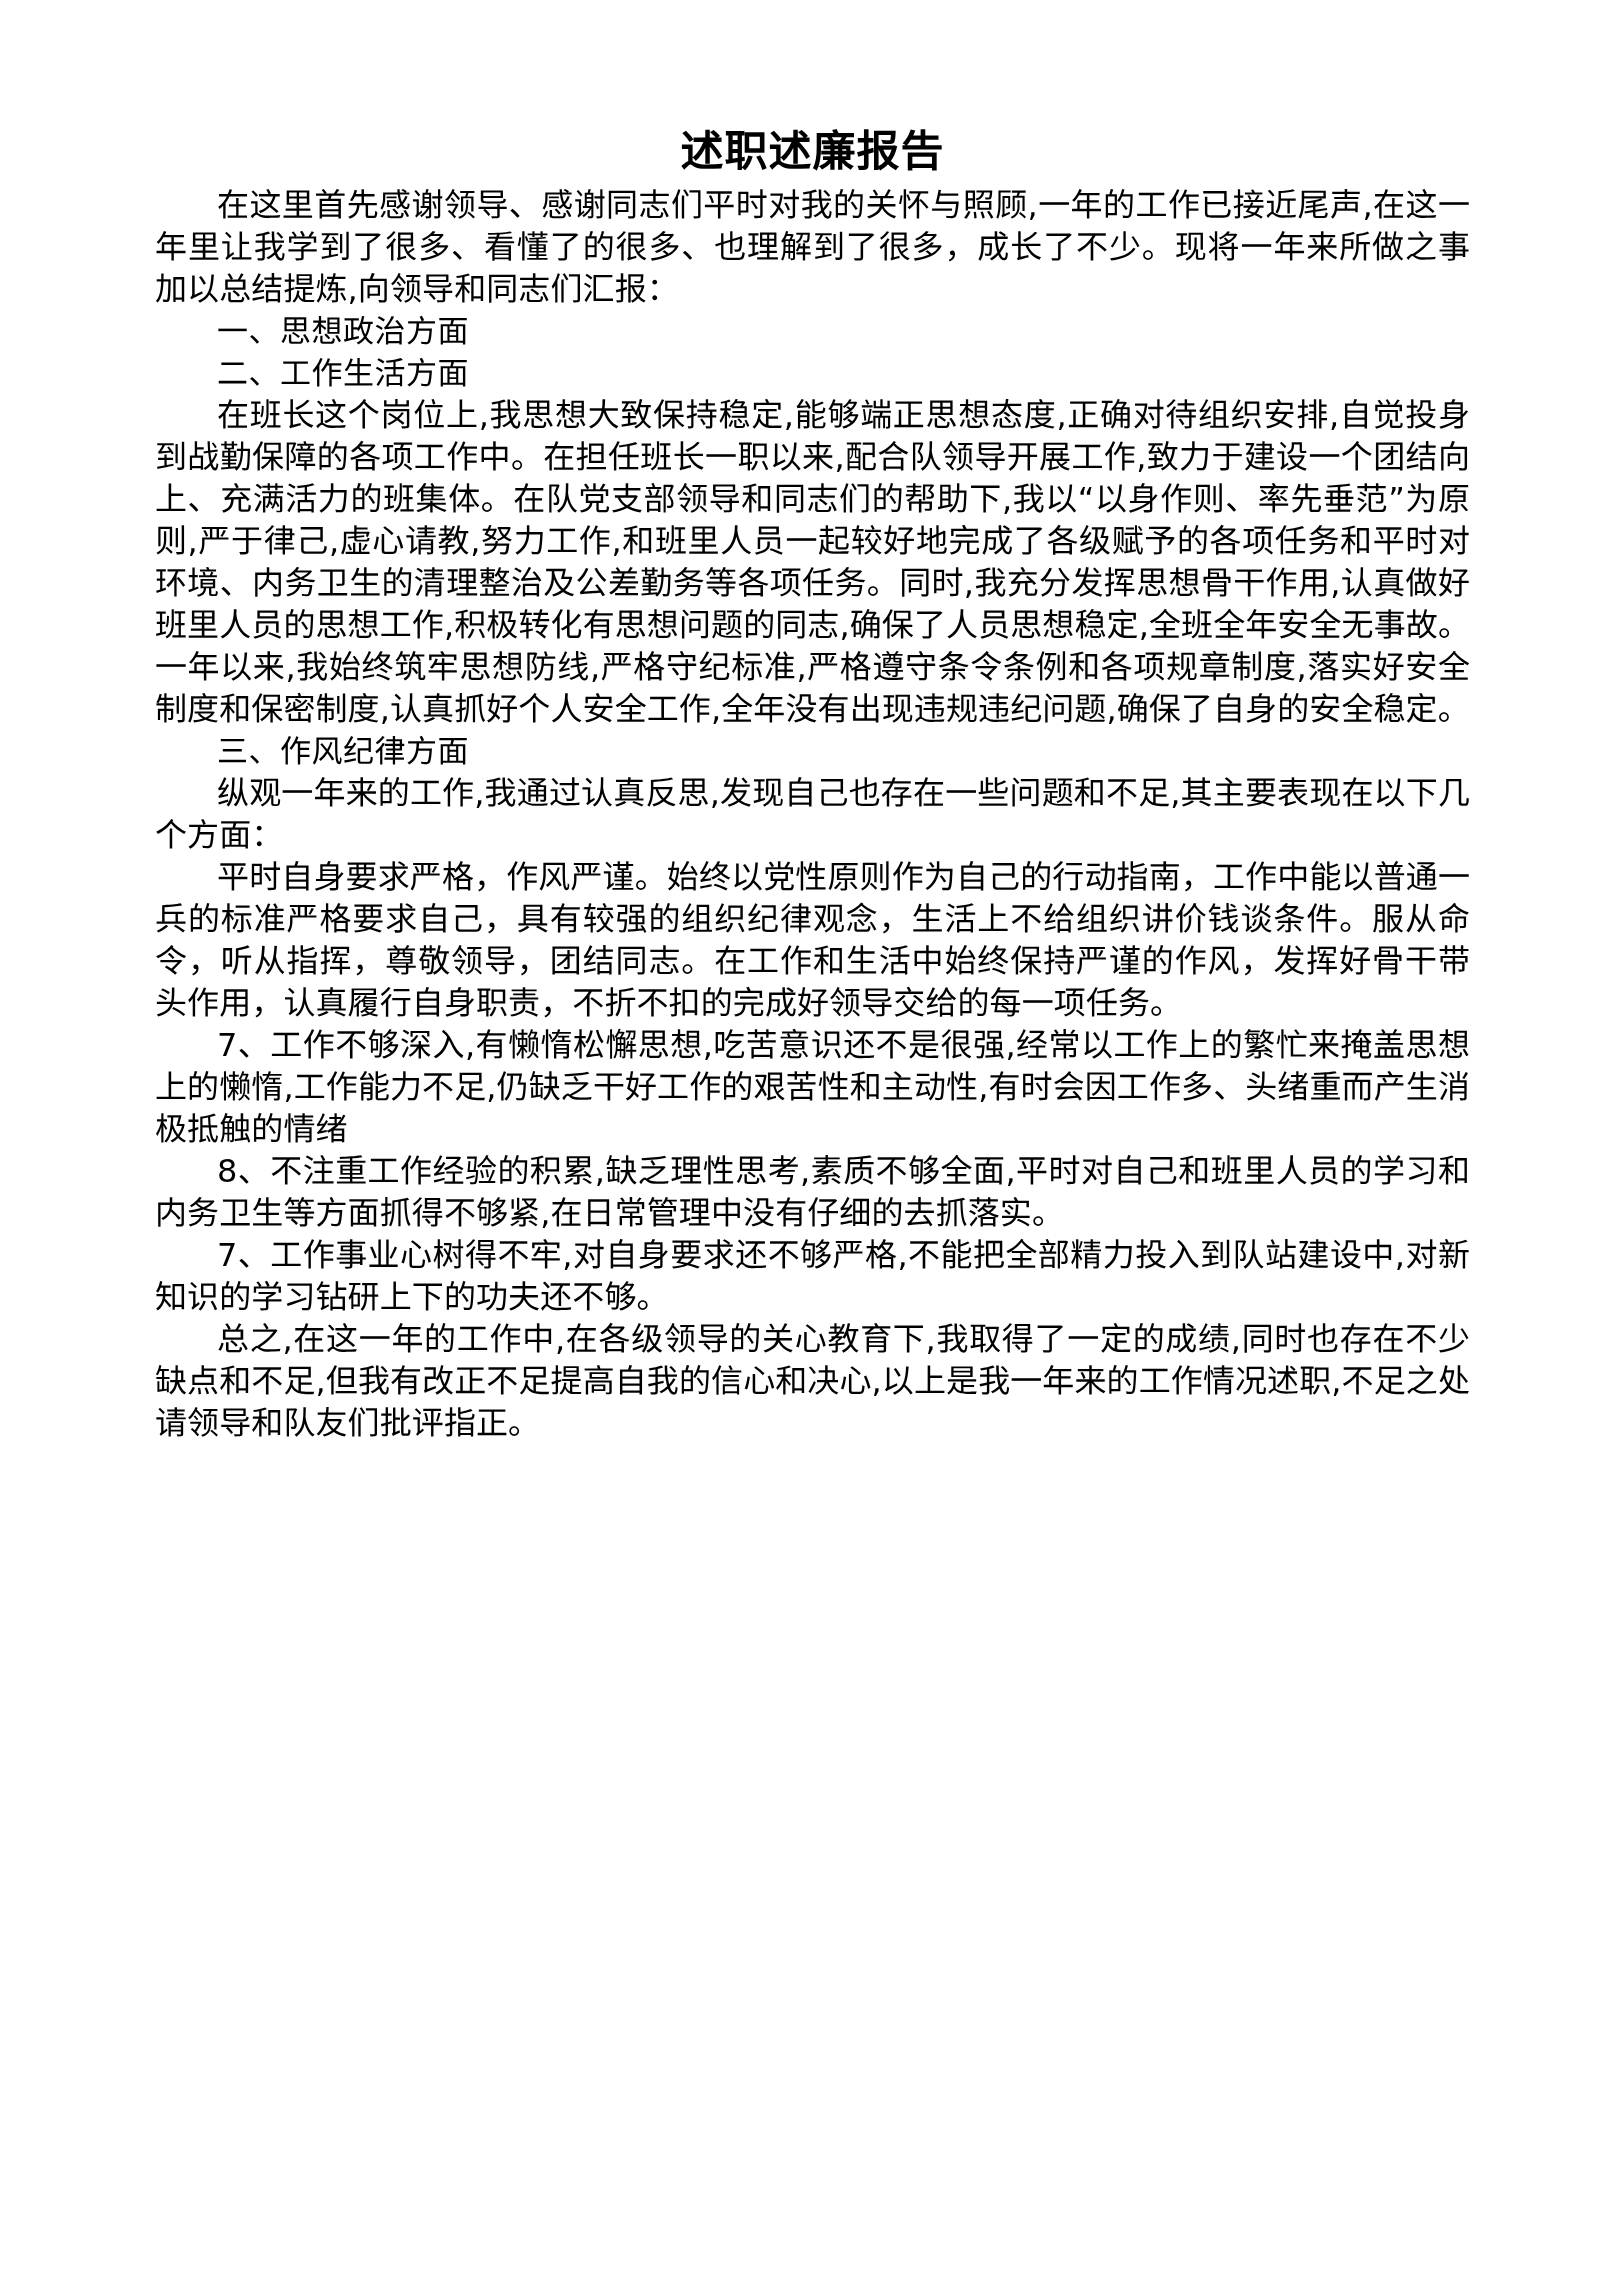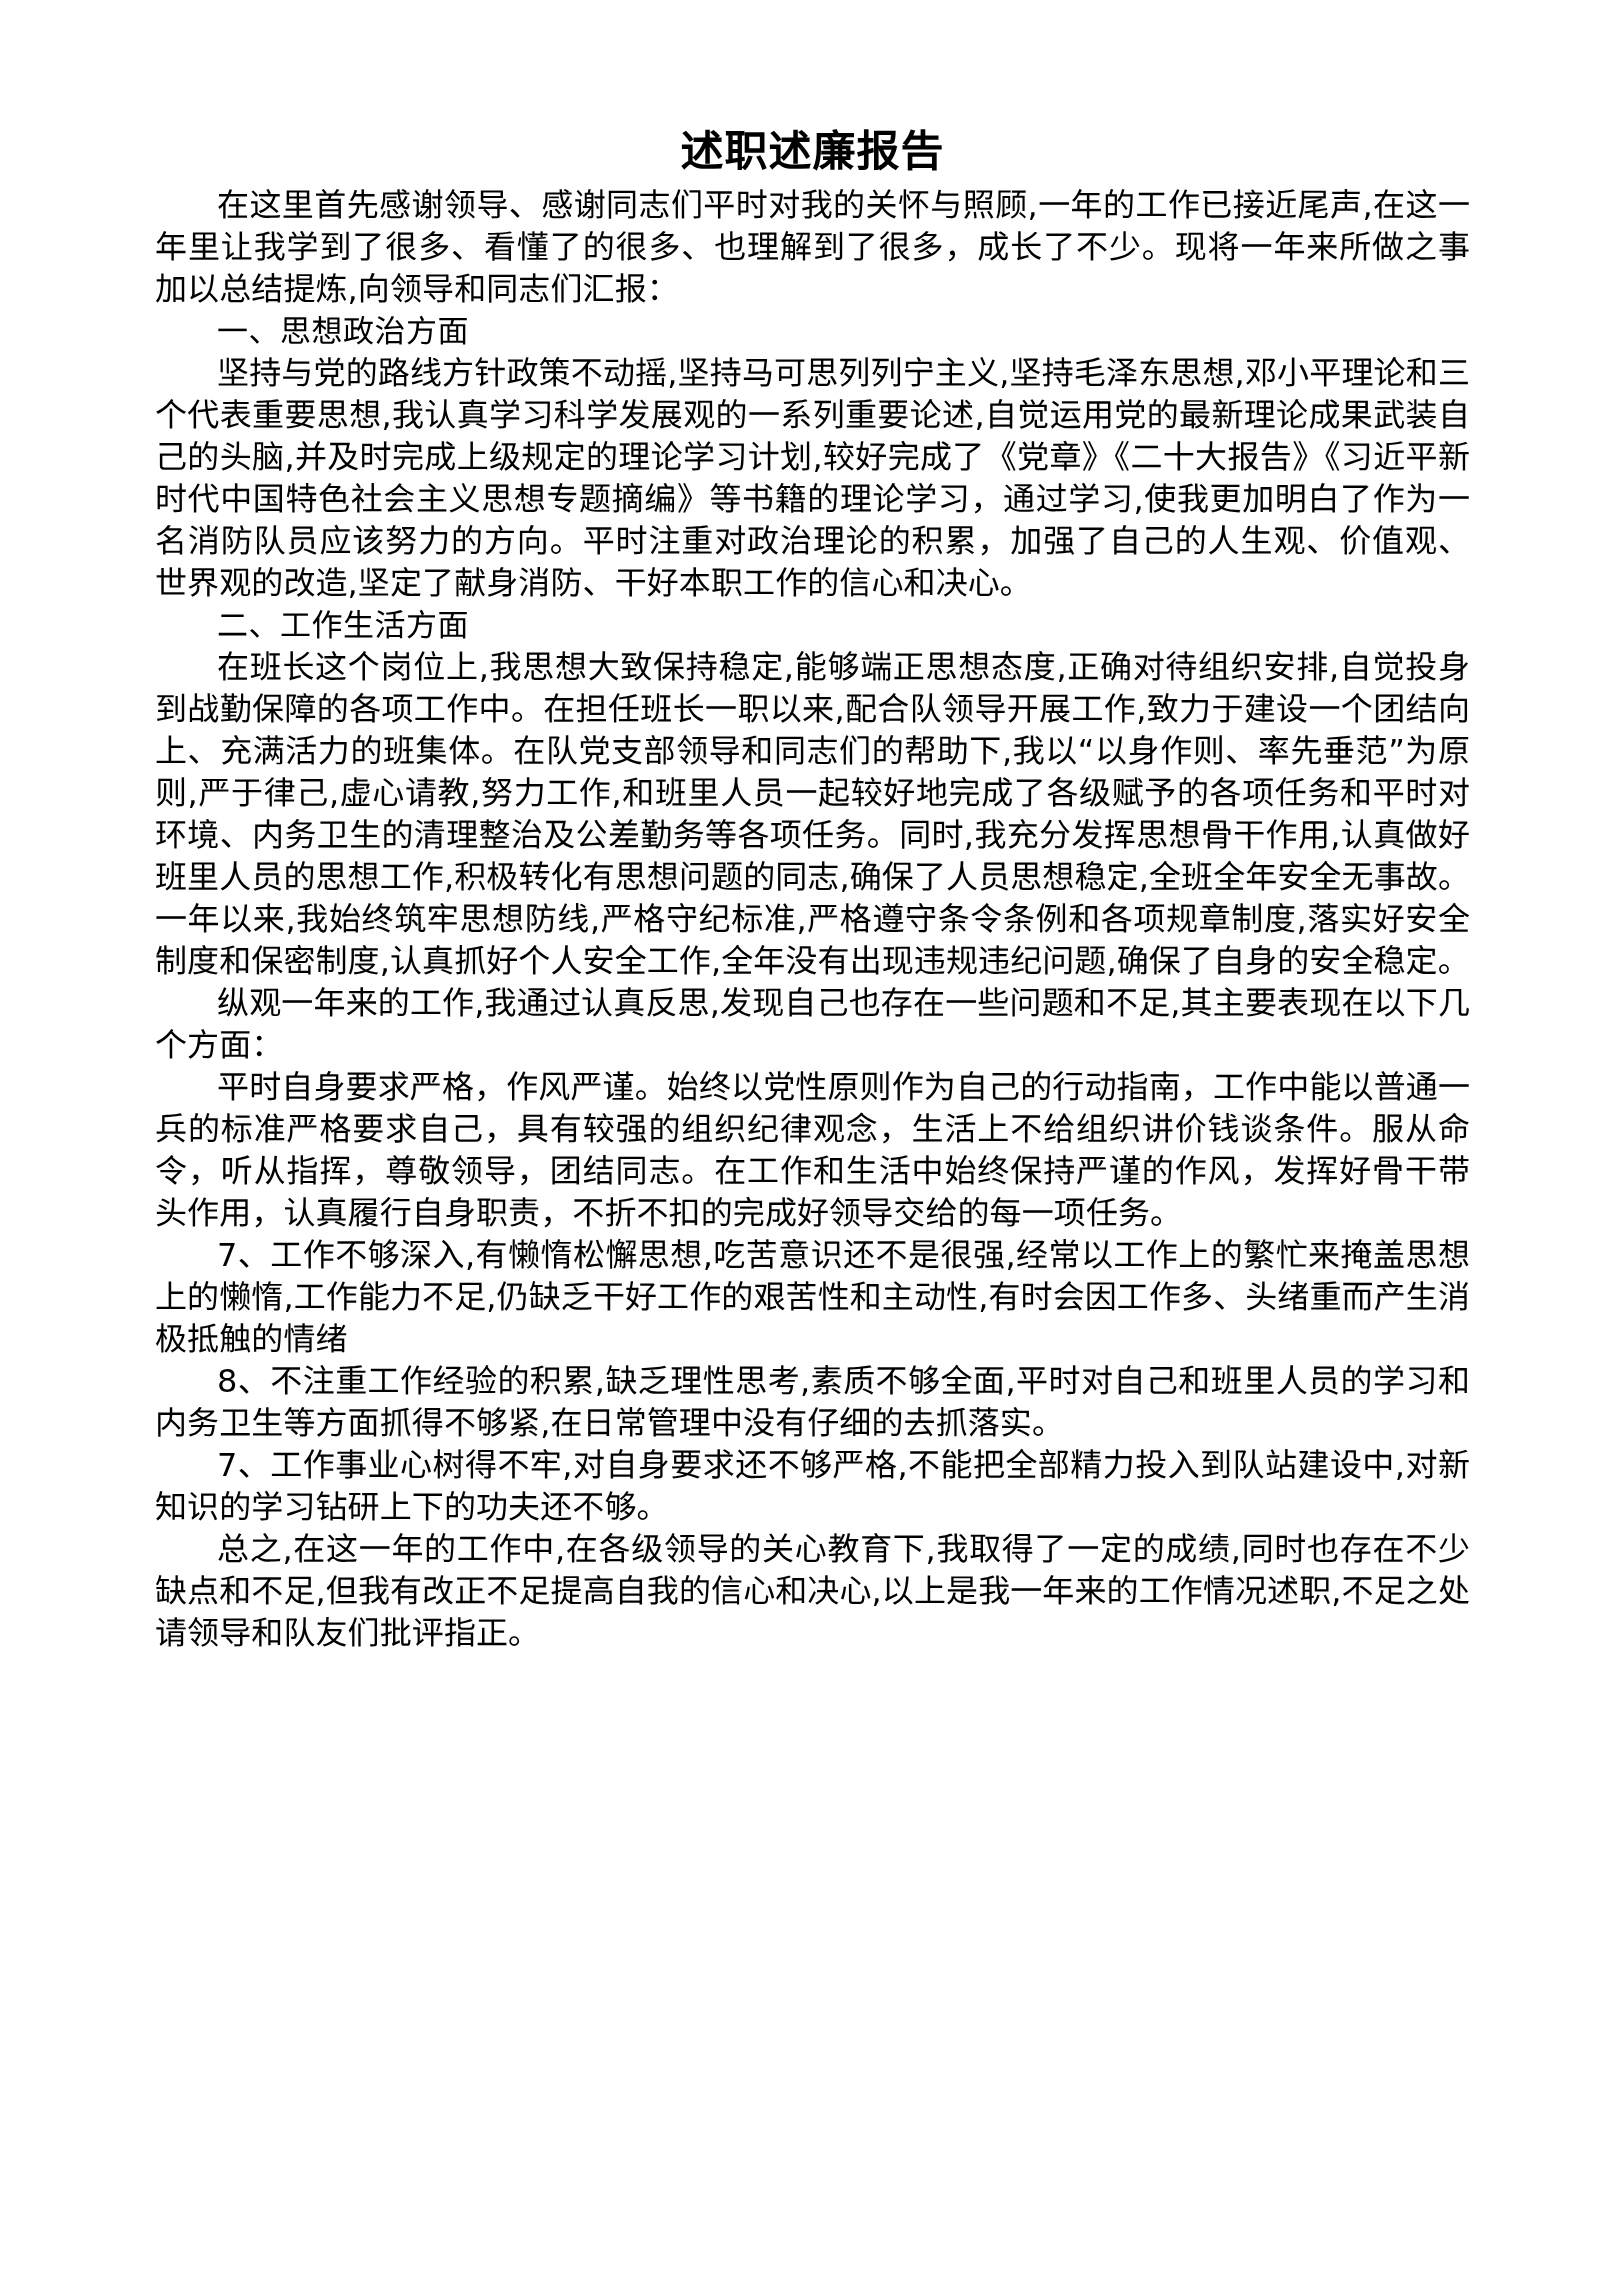--- a/index.html
+++ b/index.html
@@ -62,26 +62,26 @@
 
 <div class="page">
   <div class="content">
 
     <h1 class="doc-title">述职述廉报告</h1>
 
     <p class="para">在这里首先感谢领导、感谢同志们平时对我的关怀与照顾,一年的工作已接近尾声,在这一年里让我学到了很多、看懂了的很多、也理解到了很多，成长了不少。现将一年来所做之事加以总结提炼,向领导和同志们汇报：</p>
 
     <p class="heading">一、思想政治方面</p>
 
-    <p class="para">坚持与党的路线方针政策不动摇,坚持马可思列列宁主义,坚持毛泽东思想,邓小平理论和三个代表重要思想,我认真学习科学发展观的一系列重要论述,自觉运用党的最新理论成果武装自己的头脑,并及时完成上级规定的理论学习计划,较好完成了《党章》《二十大报告》《习近平新时代中国特色社会主义思想专题摘编》等书籍的理论学习，通过学习,使我更加明白了作为一名消防队员应该努力的方向。平时注重对政治理论的积累，加强了自己的人生观、价值观、世界观的改造,坚定了献身消防、干好本职工作的信心和决心。</p>
 
     <p class="heading">二、工作生活方面</p>
 
     <p class="para">在班长这个岗位上,我思想大致保持稳定,能够端正思想态度,正确对待组织安排,自觉投身到战勤保障的各项工作中。在担任班长一职以来,配合队领导开展工作,致力于建设一个团结向上、充满活力的班集体。在队党支部领导和同志们的帮助下,我以“以身作则、率先垂范”为原则,严于律己,虚心请教,努力工作,和班里人员一起较好地完成了各级赋予的各项任务和平时对环境、内务卫生的清理整治及公差勤务等各项任务。同时,我充分发挥思想骨干作用,认真做好班里人员的思想工作,积极转化有思想问题的同志,确保了人员思想稳定,全班全年安全无事故。一年以来,我始终筑牢思想防线,严格守纪标准,严格遵守条令条例和各项规章制度,落实好安全制度和保密制度,认真抓好个人安全工作,全年没有出现违规违纪问题,确保了自身的安全稳定。</p>
 
+    <p class="heading">三、作风纪律方面</p>
 
     <p class="para">纵观一年来的工作,我通过认真反思,发现自己也存在一些问题和不足,其主要表现在以下几个方面：</p>
 
     <p class="para">平时自身要求严格，作风严谨。始终以党性原则作为自己的行动指南，工作中能以普通一兵的标准严格要求自己，具有较强的组织纪律观念，生活上不给组织讲价钱谈条件。服从命令，听从指挥，尊敬领导，团结同志。在工作和生活中始终保持严谨的作风，发挥好骨干带头作用，认真履行自身职责，不折不扣的完成好领导交给的每一项任务。</p>
 
     <p class="para">7、工作不够深入,有懒惰松懈思想,吃苦意识还不是很强,经常以工作上的繁忙来掩盖思想上的懒惰,工作能力不足,仍缺乏干好工作的艰苦性和主动性,有时会因工作多、头绪重而产生消极抵触的情绪</p>
 
     <p class="para">8、不注重工作经验的积累,缺乏理性思考,素质不够全面,平时对自己和班里人员的学习和内务卫生等方面抓得不够紧,在日常管理中没有仔细的去抓落实。</p>
 
     <p class="para">7、工作事业心树得不牢,对自身要求还不够严格,不能把全部精力投入到队站建设中,对新知识的学习钻研上下的功夫还不够。</p>

